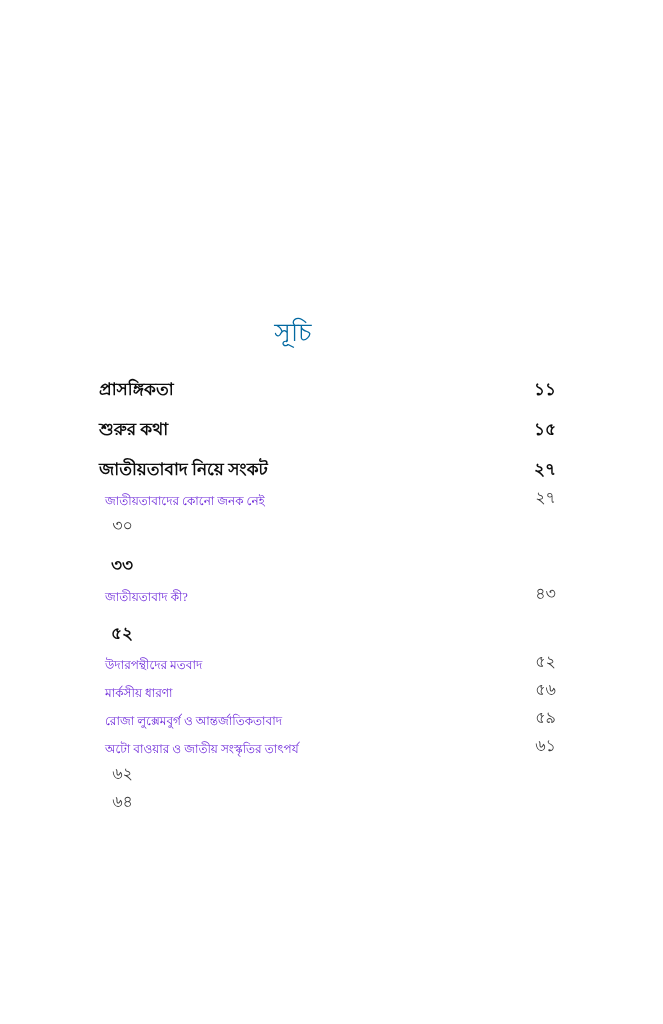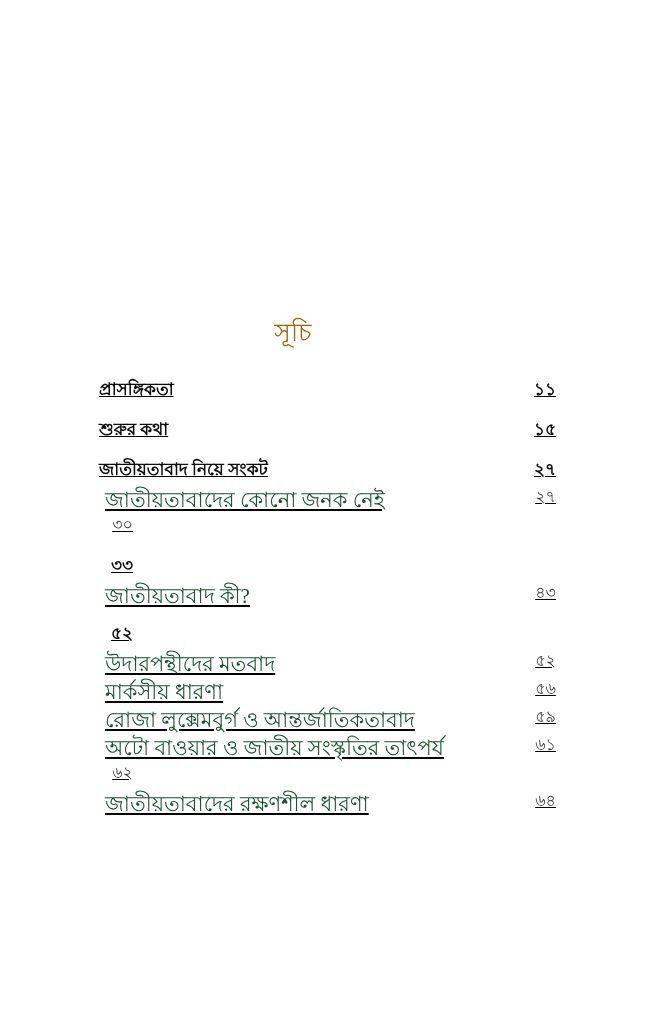--- a/index.html
+++ b/index.html
@@ -24,39 +24,38 @@
   }
 
   .toc-title {
     position: absolute;
     top: 318px;
     left: 0;
     width: 586px;
     text-align: center;
     font-size: 25px;
     line-height: 1.2;
-    color: #a16207;
+    color: #0369a1;
     font-weight: 400;
     letter-spacing: 0.2px;
   }
 
   .toc-list {
     position: absolute;
     top: 376px;
     left: 99px;
     width: 457px;
   }
 
   .toc-row {
     display: flex;
-    align-items: flex-start;
+    align-items: flex-end;
     justify-content: space-between;
     height: 28px;
     white-space: nowrap;
-    text-decoration: underline;
   }
 
   .toc-row .label {
     flex: 0 1 auto;
     text-align: left;
   }
 
   .toc-row .pagenum {
     flex: 0 0 auto;
     text-align: right;
@@ -74,22 +73,22 @@
   .toc-row.level-chapter .pagenum {
     font-weight: 700;
     color: #0d0d0d;
     font-size: 17px;
   }
 
   
   .toc-row.level-section .label {
     padding-left: 6px;
     font-weight: 400;
-    color: #14532d;
-    font-size: 21px;
+    color: #6d28d9;
+    font-size: 12px;
   }
   .toc-row.level-section .pagenum {
     font-weight: 400;
     color: #3a3a3a;
     font-size: 16px;
   }
 </style>
 </head>
 <body>
 
@@ -140,18 +139,17 @@
         <span class="pagenum">৫৯</span>
       </div>
       <div class="toc-row level-section">
         <span class="label">অটো বাওয়ার ও জাতীয় সংস্কৃতির তাৎপর্য</span>
         <span class="pagenum">৬১</span>
       </div>
       <div class="toc-row level-section">
         <span class="pagenum">৬২</span>
       </div>
       <div class="toc-row level-section">
-        <span class="label">জাতীয়তাবাদের রক্ষণশীল ধারণা</span>
         <span class="pagenum">৬৪</span>
       </div>
     </div>
 
 </div>
 
 </body></html>

